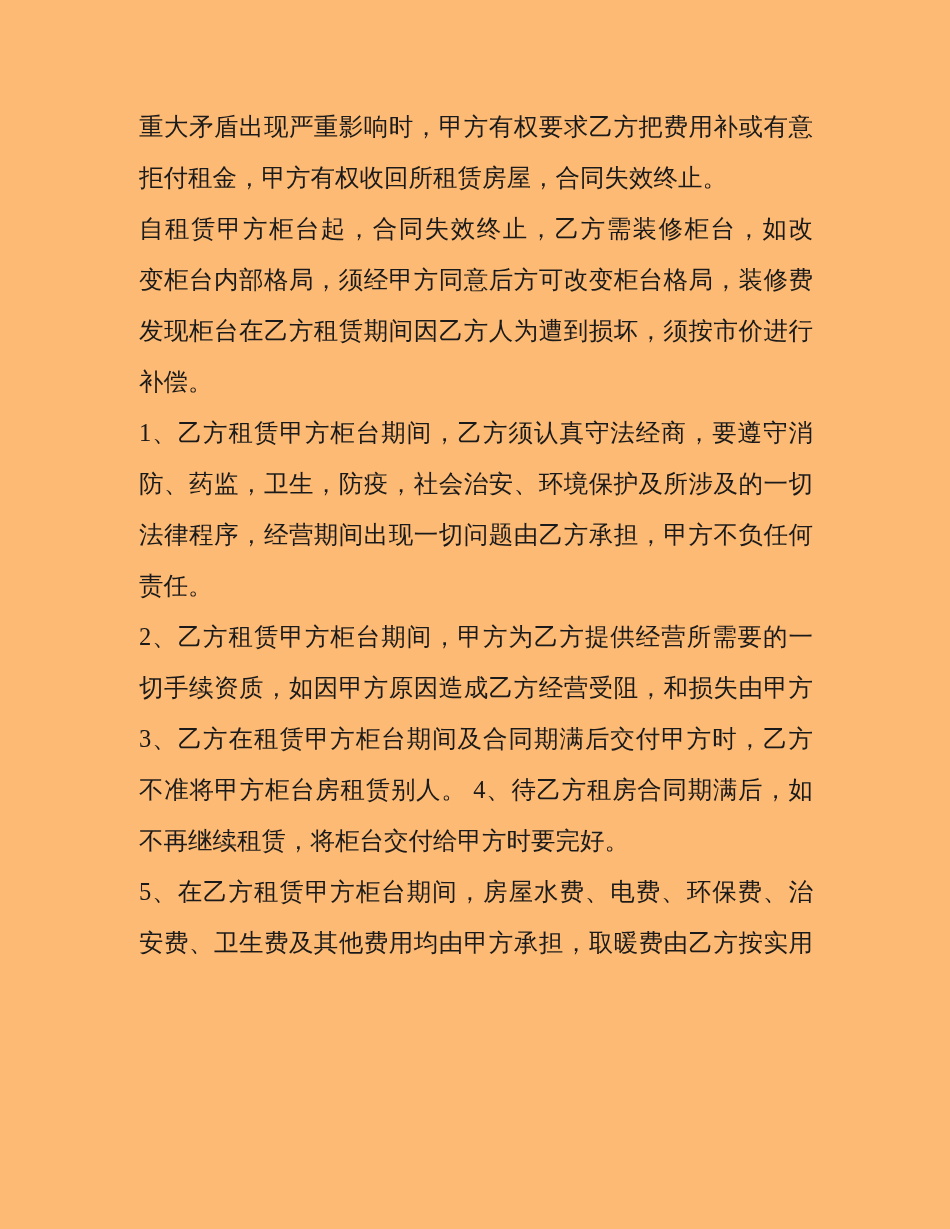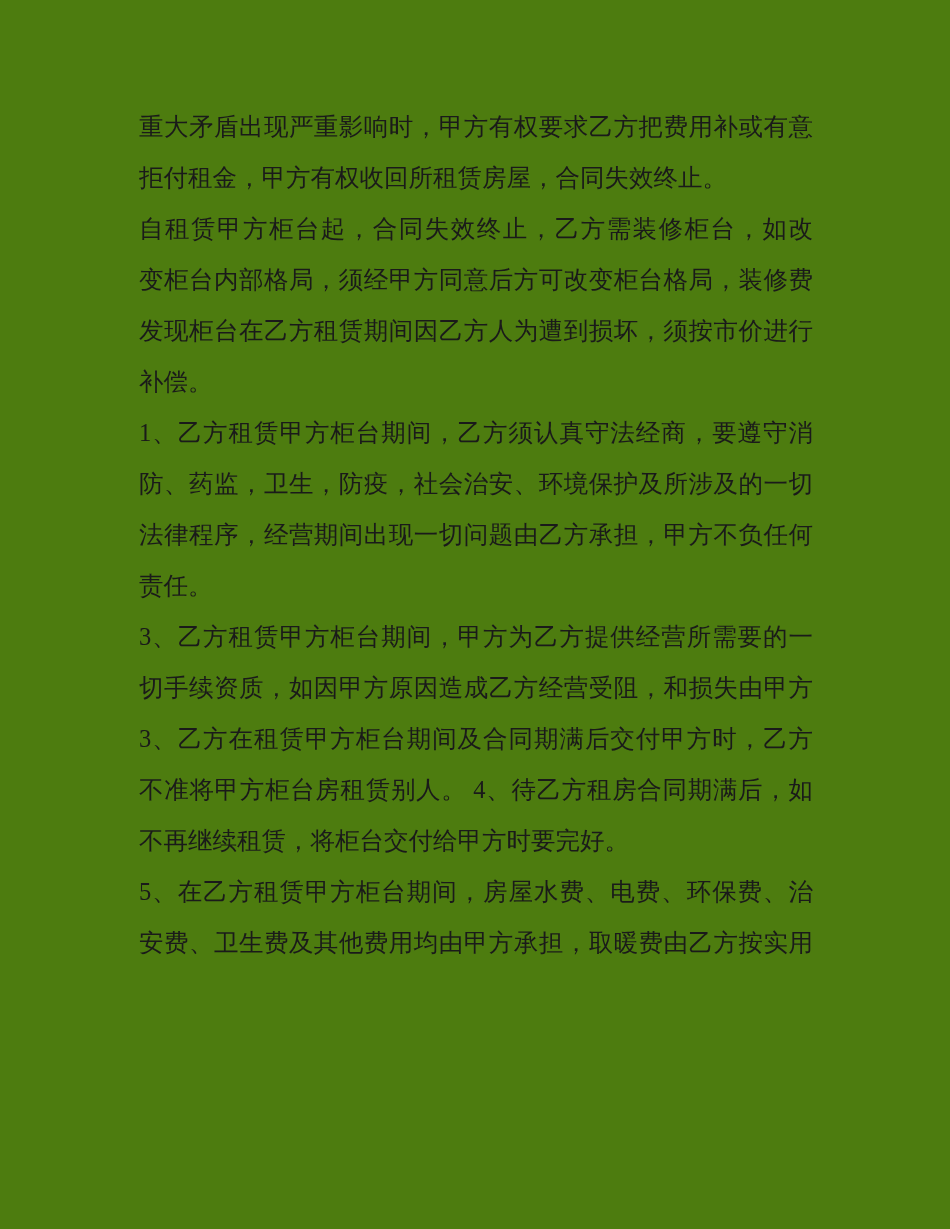--- a/index.html
+++ b/index.html
@@ -4,21 +4,21 @@
 <style>
   html, body {
     margin: 0;
     padding: 0;
     background: #ffffff;
   }
   .page {
     position: relative;
     width: 950px;
     height: 1229px;
-    background: #4d7c0f;
+    background: #fdba74;
     overflow: hidden;
     font-family: "Liberation Serif", "DejaVu Serif", serif;
   }
   .text-block {
     position: absolute;
     left: 139px;
     top: 101px;
     width: 674px;
   }
   .line {
@@ -43,21 +43,21 @@
       <div class="line">重大矛盾出现严重影响时，甲方有权要求乙方把费用补或有意</div>
       <div class="line para-end">拒付租金，甲方有权收回所租赁房屋，合同失效终止。</div>
       <div class="line">自租赁甲方柜台起，合同失效终止，乙方需装修柜台，如改</div>
       <div class="line">变柜台内部格局，须经甲方同意后方可改变柜台格局，装修费</div>
       <div class="line">发现柜台在乙方租赁期间因乙方人为遭到损坏，须按市价进行</div>
       <div class="line para-end">补偿。</div>
       <div class="line">1、乙方租赁甲方柜台期间，乙方须认真守法经商，要遵守消</div>
       <div class="line">防、药监，卫生，防疫，社会治安、环境保护及所涉及的一切</div>
       <div class="line">法律程序，经营期间出现一切问题由乙方承担，甲方不负任何</div>
       <div class="line para-end">责任。</div>
-      <div class="line">3、乙方租赁甲方柜台期间，甲方为乙方提供经营所需要的一</div>
+      <div class="line">2、乙方租赁甲方柜台期间，甲方为乙方提供经营所需要的一</div>
       <div class="line">切手续资质，如因甲方原因造成乙方经营受阻，和损失由甲方</div>
       <div class="line">3、乙方在租赁甲方柜台期间及合同期满后交付甲方时，乙方</div>
       <div class="line">不准将甲方柜台房租赁别人。 4、待乙方租房合同期满后，如</div>
       <div class="line para-end">不再继续租赁，将柜台交付给甲方时要完好。</div>
       <div class="line">5、在乙方租赁甲方柜台期间，房屋水费、电费、环保费、治</div>
       <div class="line">安费、卫生费及其他费用均由甲方承担，取暖费由乙方按实用</div>
     </div>
 </div>
 
 </body></html>

